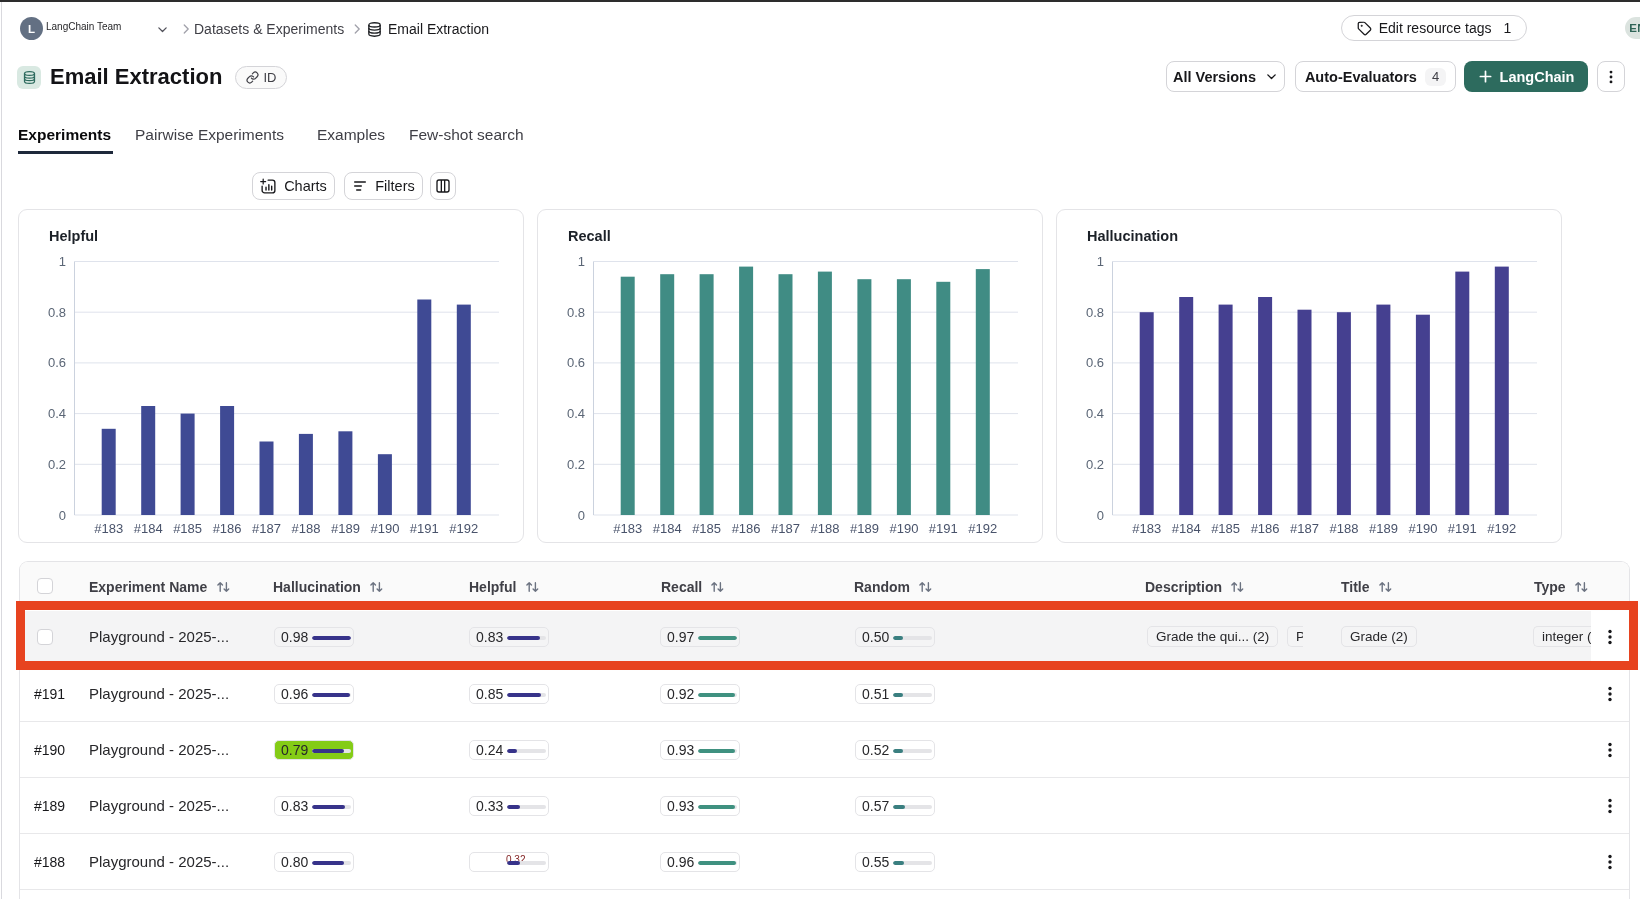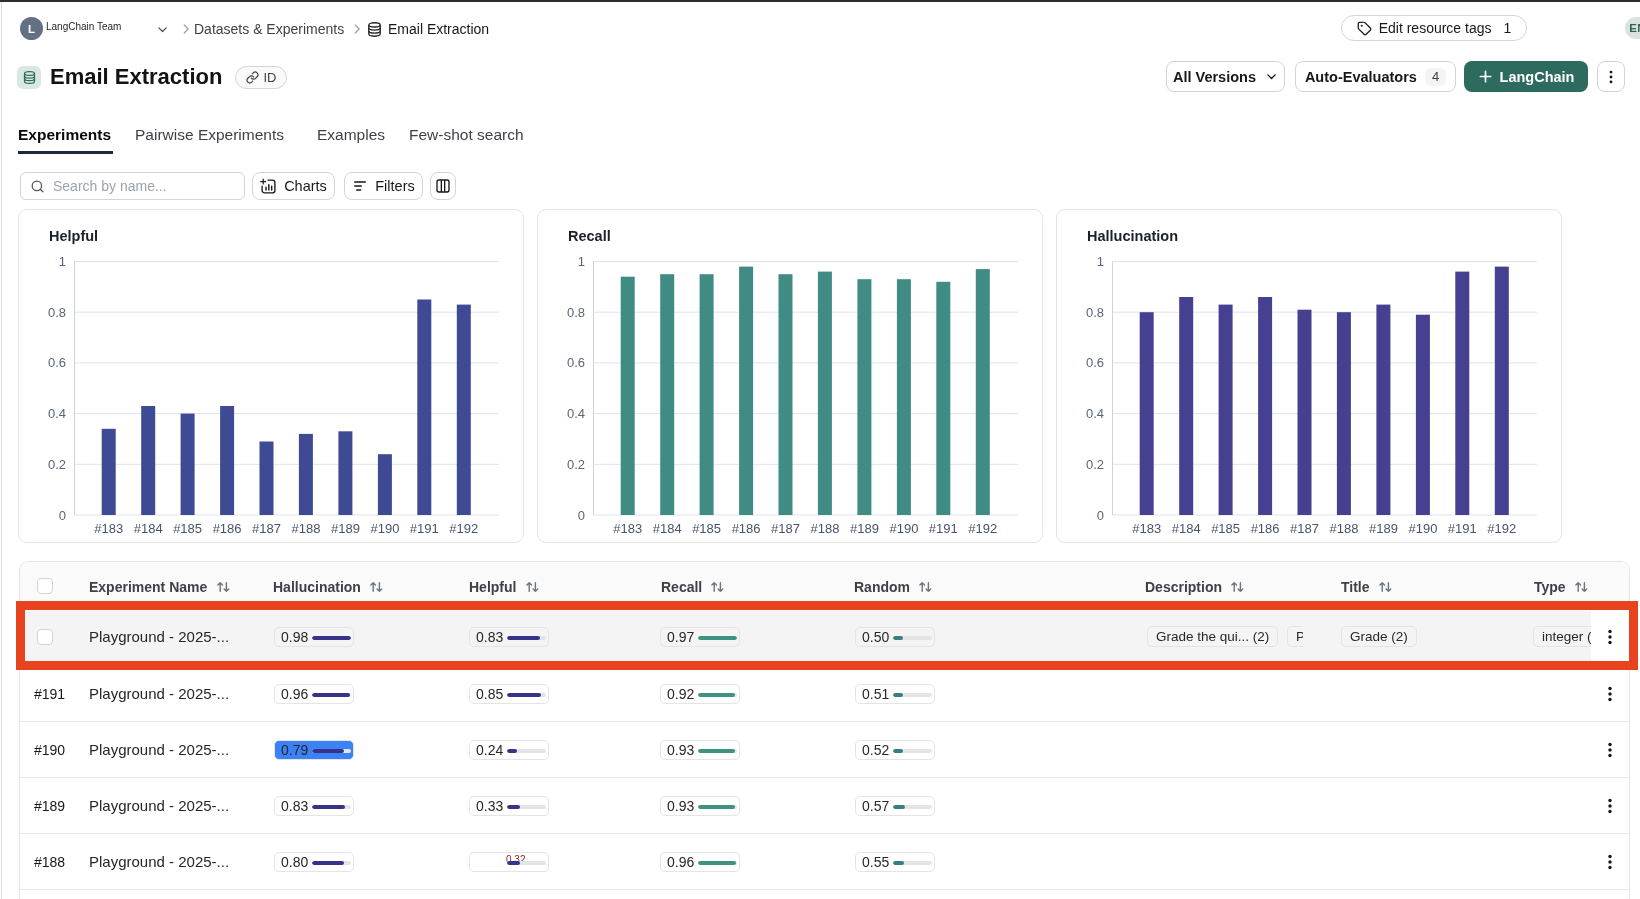--- a/index.html
+++ b/index.html
@@ -85,27 +85,20 @@
         </g>
       </svg>
 </div>
 
 <div style="position:absolute;left:18px;top:126px;font-size:15.5px;font-weight:600;color:#09090b;">Experiments</div>
 <div style="position:absolute;left:18px;top:151px;width:95px;height:2.5px;background:#1e293b;"></div>
 <div style="position:absolute;left:135px;top:126px;font-size:15.5px;color:#3f3f46;">Pairwise Experiments</div>
 <div style="position:absolute;left:317px;top:126px;font-size:15.5px;color:#3f3f46;">Examples</div>
 <div style="position:absolute;left:409px;top:126px;font-size:15.5px;color:#3f3f46;">Few-shot search</div>
 
-<div style="position:absolute;left:20px;top:172px;width:225px;height:28px;border:1px solid #d4d4d8;border-radius:6px;background:#fff;display:flex;align-items:center;">
-<svg style="margin-left:9px" width="15" height="15" viewBox="0 0 24 24" fill="none" stroke="#52525b" stroke-width="2" stroke-linecap="round">
-        <circle cx="11" cy="11" r="7.5"></circle>
-        <path d="M20.5 20.5l-4.2-4.2"></path>
-      </svg>
-<span style="margin-left:8px;font-size:14px;color:#9ca3af;">Search by name...</span>
-</div>
 <div class="btn" style="position:absolute;left:252px;top:172px;width:83px;height:28px;gap:7px;">
 <svg width="17" height="17" viewBox="0 0 24 24" fill="none" stroke="#18181b" stroke-width="1.9" stroke-linecap="round" stroke-linejoin="round">
         <path d="M11.5 3h6A3.5 3.5 0 0 1 21 6.5v11a3.5 3.5 0 0 1-3.5 3.5h-11A3.5 3.5 0 0 1 3 17.5v-6"></path>
         <path d="M4.5 1.5v7M1 5h7" stroke-width="1.7"></path>
         <path d="M8.5 17v-4M12.5 17V9.5M16.5 17v-5.5" stroke-width="2"></path>
       </svg>
 <span style="font-size:14.5px;">Charts</span>
 </div>
 <div class="btn" style="position:absolute;left:344px;top:172px;width:79px;height:28px;gap:7px;">
 <svg width="16" height="16" viewBox="0 0 24 24" fill="none" stroke="#18181b" stroke-width="2" stroke-linecap="round">
@@ -359,21 +352,21 @@
       <svg style="position:absolute;left:1581px;top:122.5px" width="18" height="18" viewBox="0 0 18 18">
         <g fill="#18181b">
           <circle cx="9" cy="3.5" r="1.7"></circle>
           <circle cx="9" cy="9" r="1.7"></circle>
           <circle cx="9" cy="14.5" r="1.7"></circle>
         </g>
       </svg>
       <div style="position:absolute;left:0;top:159.0px;width:1611px;height:1px;background:#e8e8ea;"></div>
       <div style="position:absolute;left:14px;top:179.5px;font-size:14px;color:#18181b;">#190</div>
       <div style="position:absolute;left:69px;top:179.0px;font-size:15px;color:#27272a;">Playground - 2025-...</div>
-      <div style="position:absolute;left:254px;top:177.5px;width:80px;height:20px;border:1px solid #e4e4e7;border-radius:5px;background:#3b82f6;">
+      <div style="position:absolute;left:254px;top:177.5px;width:80px;height:20px;border:1px solid #e4e4e7;border-radius:5px;background:#84cc16;">
         <span style="position:absolute;left:6px;top:1.5px;font-size:14px;color:#27272a;">0.79</span>
         <span style="position:absolute;left:37px;top:8px;width:39px;height:4.5px;border-radius:2.5px;background:#e4e4e7;overflow:hidden;">
           <span style="position:absolute;left:0;top:0;height:100%;width:31.6px;border-radius:2.5px;background:#37338a;"></span>
         </span>
       </div>
       <div style="position:absolute;left:449px;top:177.5px;width:80px;height:20px;border:1px solid #e4e4e7;border-radius:5px;background:#fff;text-decoration:underline;">
         <span style="position:absolute;left:6px;top:1.5px;font-size:14px;color:#27272a;">0.24</span>
         <span style="position:absolute;left:37px;top:8px;width:39px;height:4.5px;border-radius:2.5px;background:#e4e4e7;overflow:hidden;">
           <span style="position:absolute;left:0;top:0;height:100%;width:9.6px;border-radius:2.5px;background:#37338a;"></span>
         </span>

